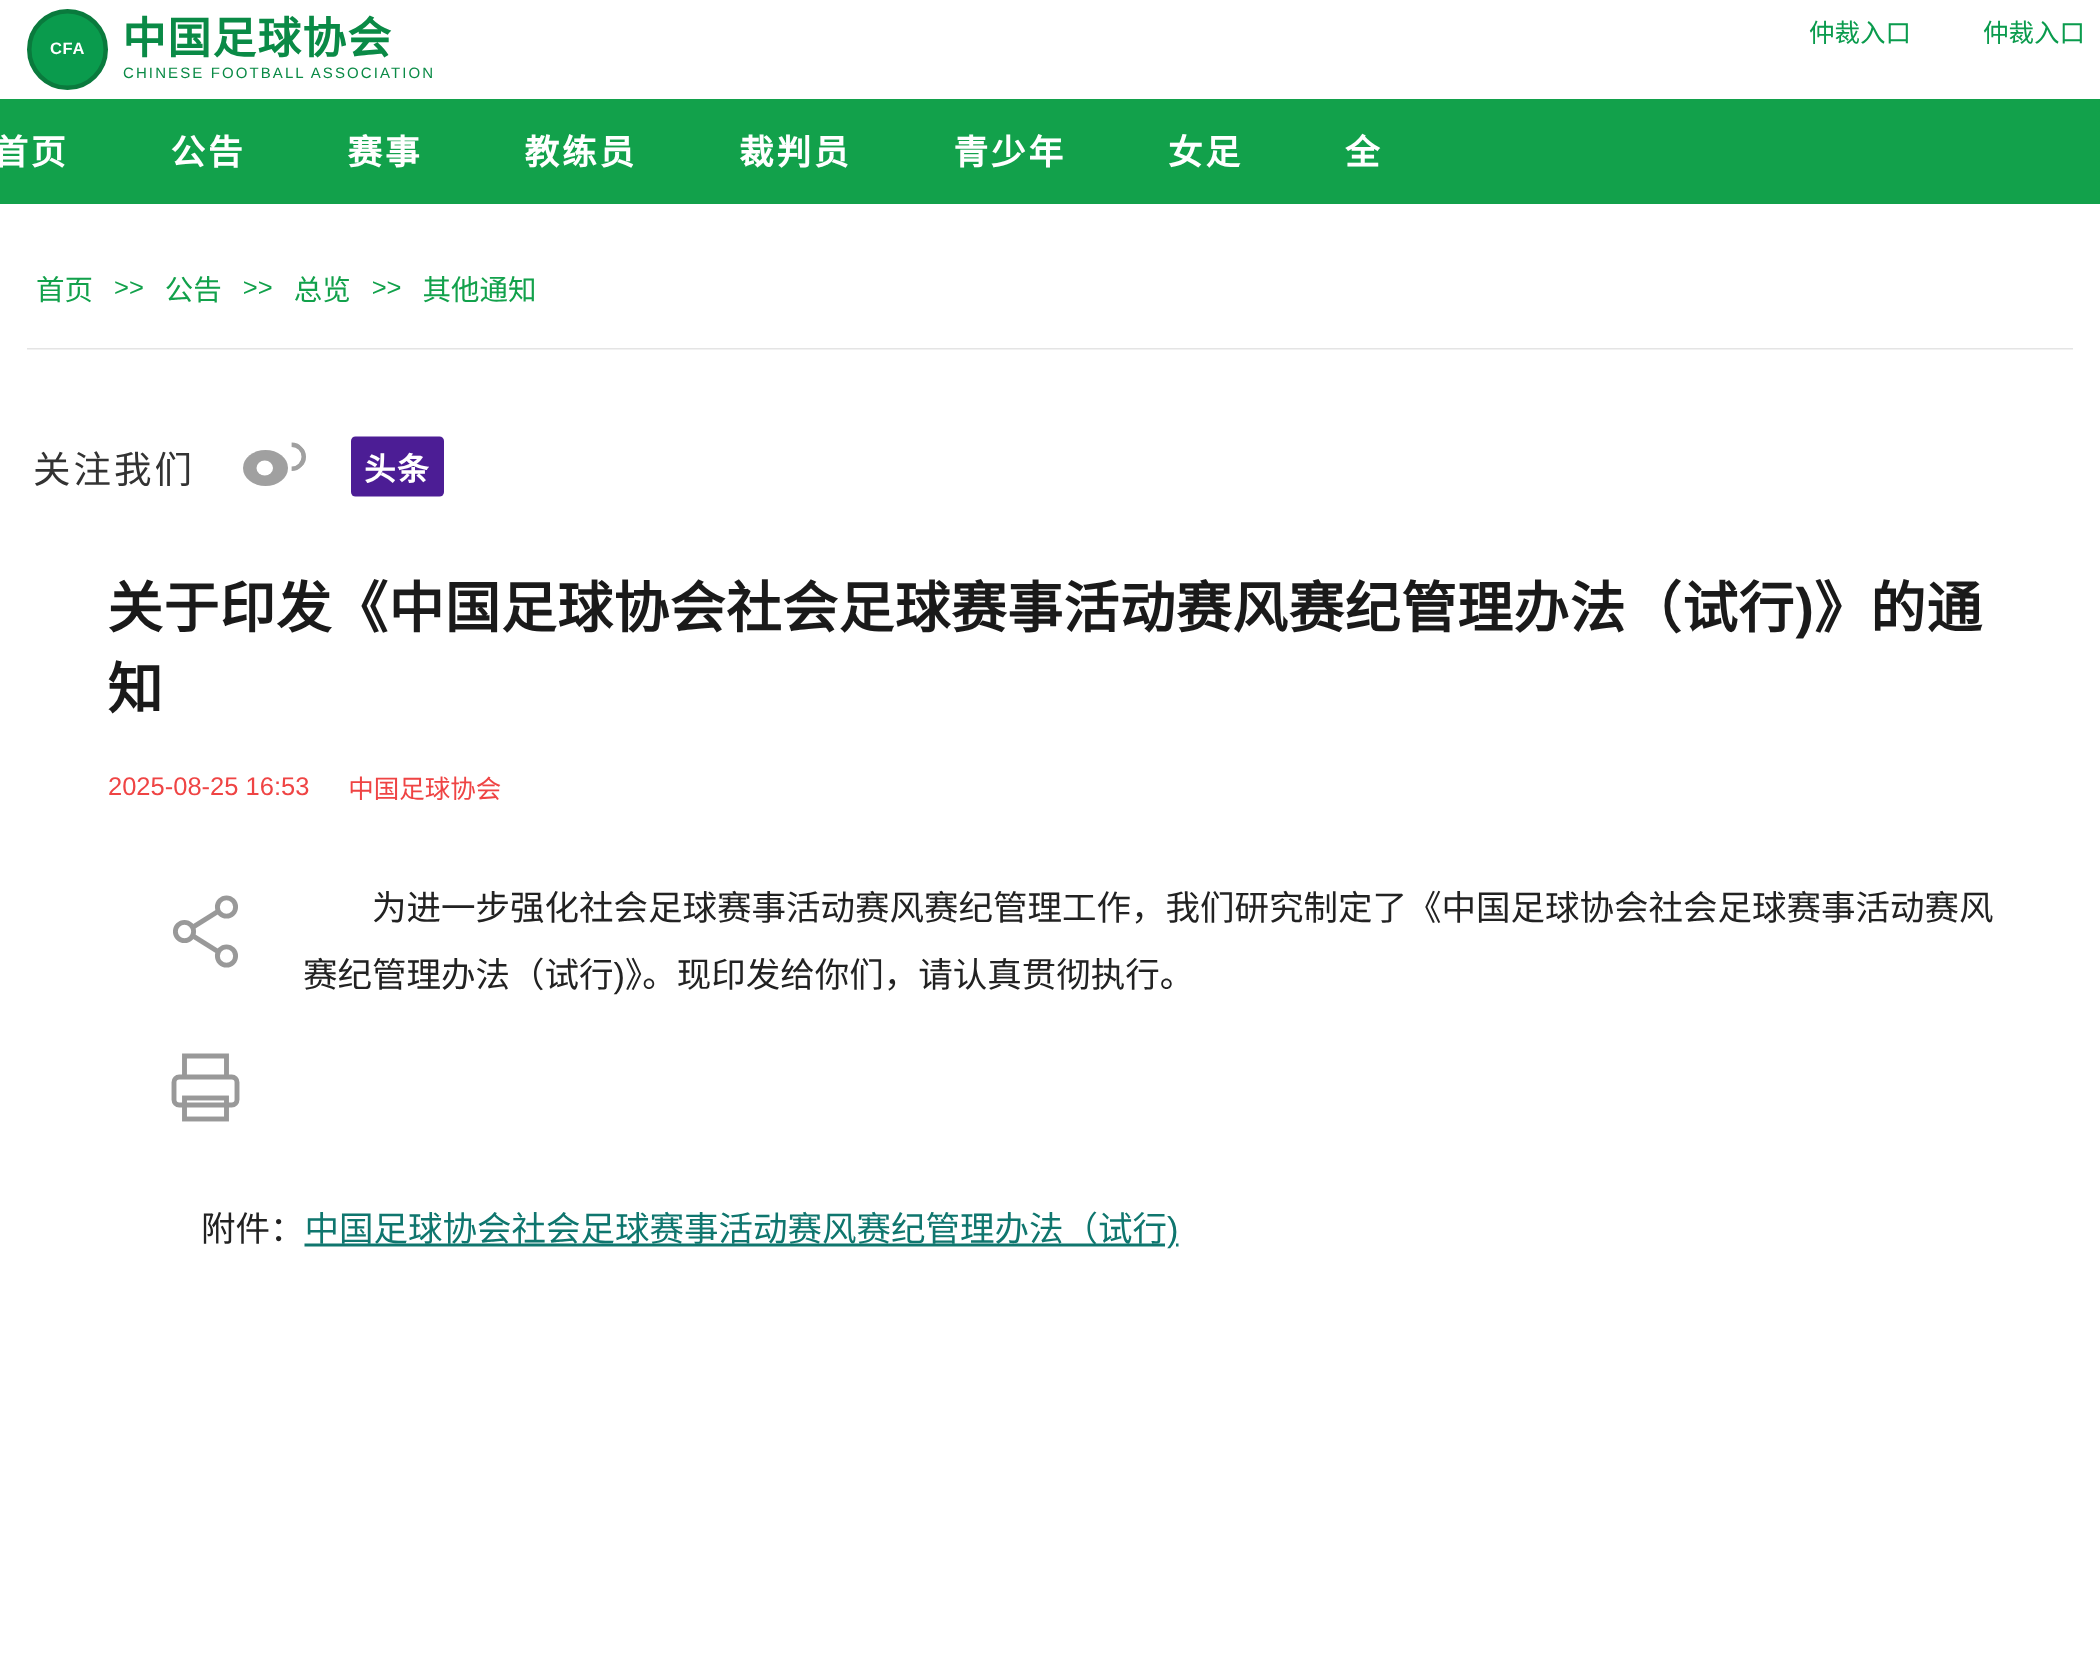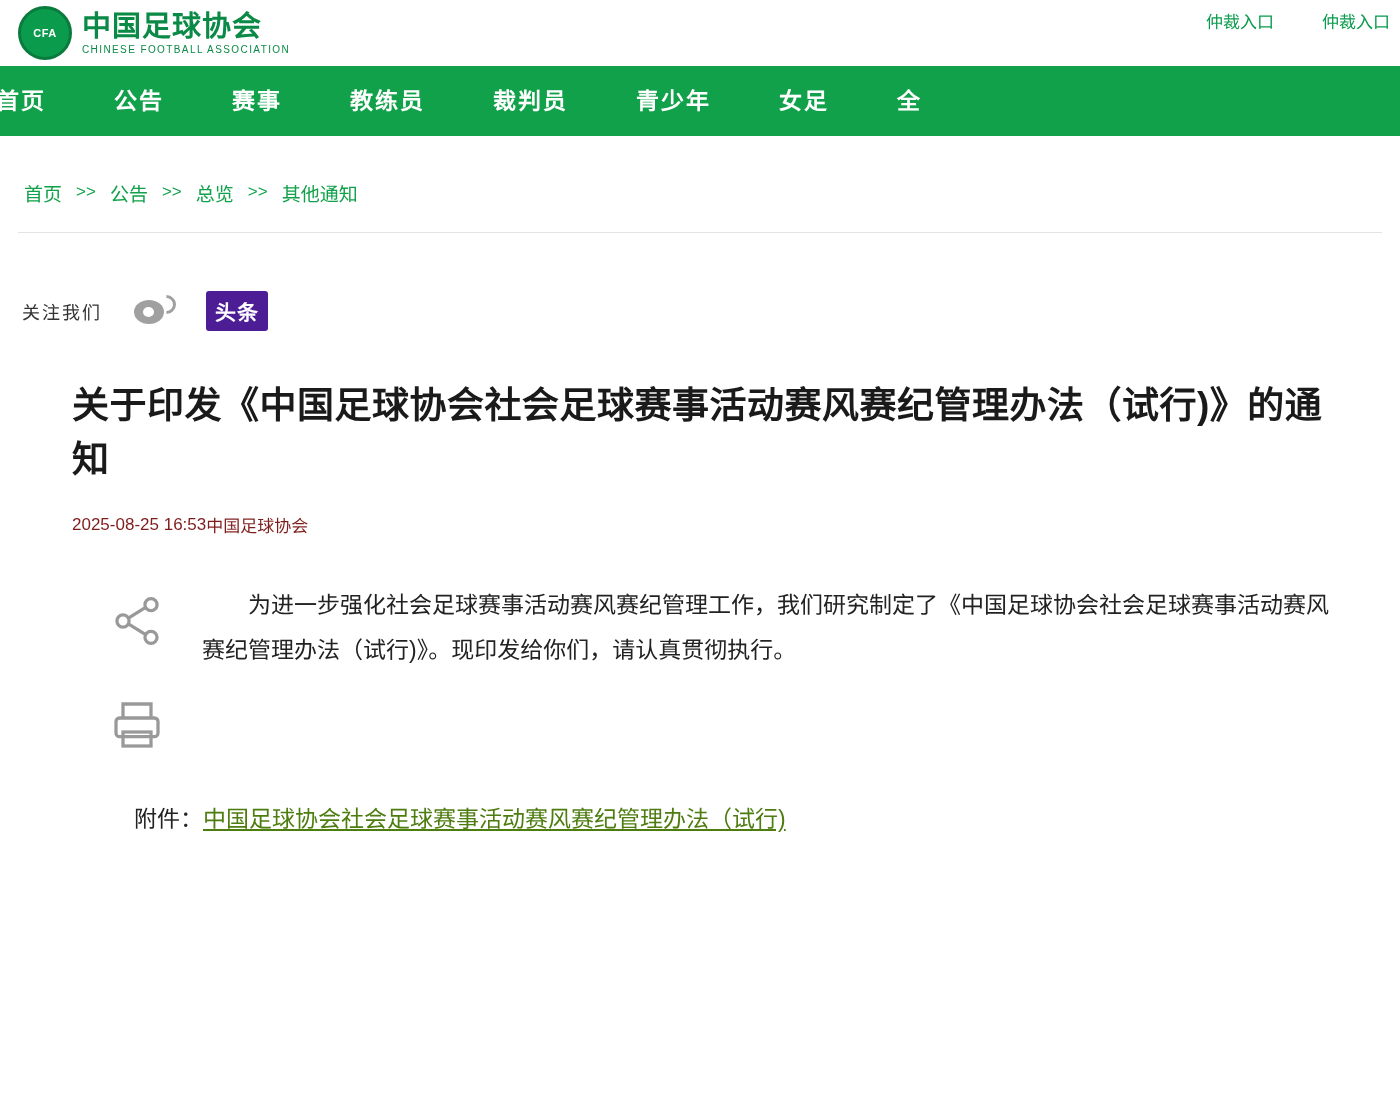--- a/index.html
+++ b/index.html
@@ -138,21 +138,21 @@
   }
 
   
   .follow {
     display: flex;
     align-items: center;
     gap: 30px;
     padding: 58px 0 0 22px;
   }
   .follow-label {
-    font-size: 18px;
+    font-size: 25px;
     color: #333;
     letter-spacing: 2px;
   }
   .icon-weibo {
     width: 44px;
     height: 38px;
     position: relative;
     color: #a8a8a8;
   }
   .icon-weibo .eye {
@@ -205,21 +205,22 @@
     font-weight: bold;
     line-height: 1.45;
     color: #1a1a1a;
     letter-spacing: 0.5px;
     max-width: 1290px;
   }
   .article-meta {
     margin-top: 26px;
     display: flex;
     align-items: center;
-    color: #7f1d1d;
+    gap: 26px;
+    color: #ef4444;
     font-size: 17px;
   }
 
   .body-row {
     display: flex;
     margin-top: 46px;
   }
   .side-tools {
     width: 130px;
     flex: 0 0 130px;
@@ -247,21 +248,21 @@
     text-indent: 2em;
   }
   .attach-row {
     margin-top: 46px;
     padding-left: 62px;
     font-size: 23px;
     line-height: 1.8;
     color: #222;
   }
   .attach-link {
-    color: #4d7c0f;
+    color: #0f766e;
   }
 </style>
 </head>
 <body>
 
 <div class="topbar">
   <div class="logo-wrap">
     <div class="logo-badge"></div>
     <div class="logo-text">
       <div class="logo-cn">中国足球协会</div>

